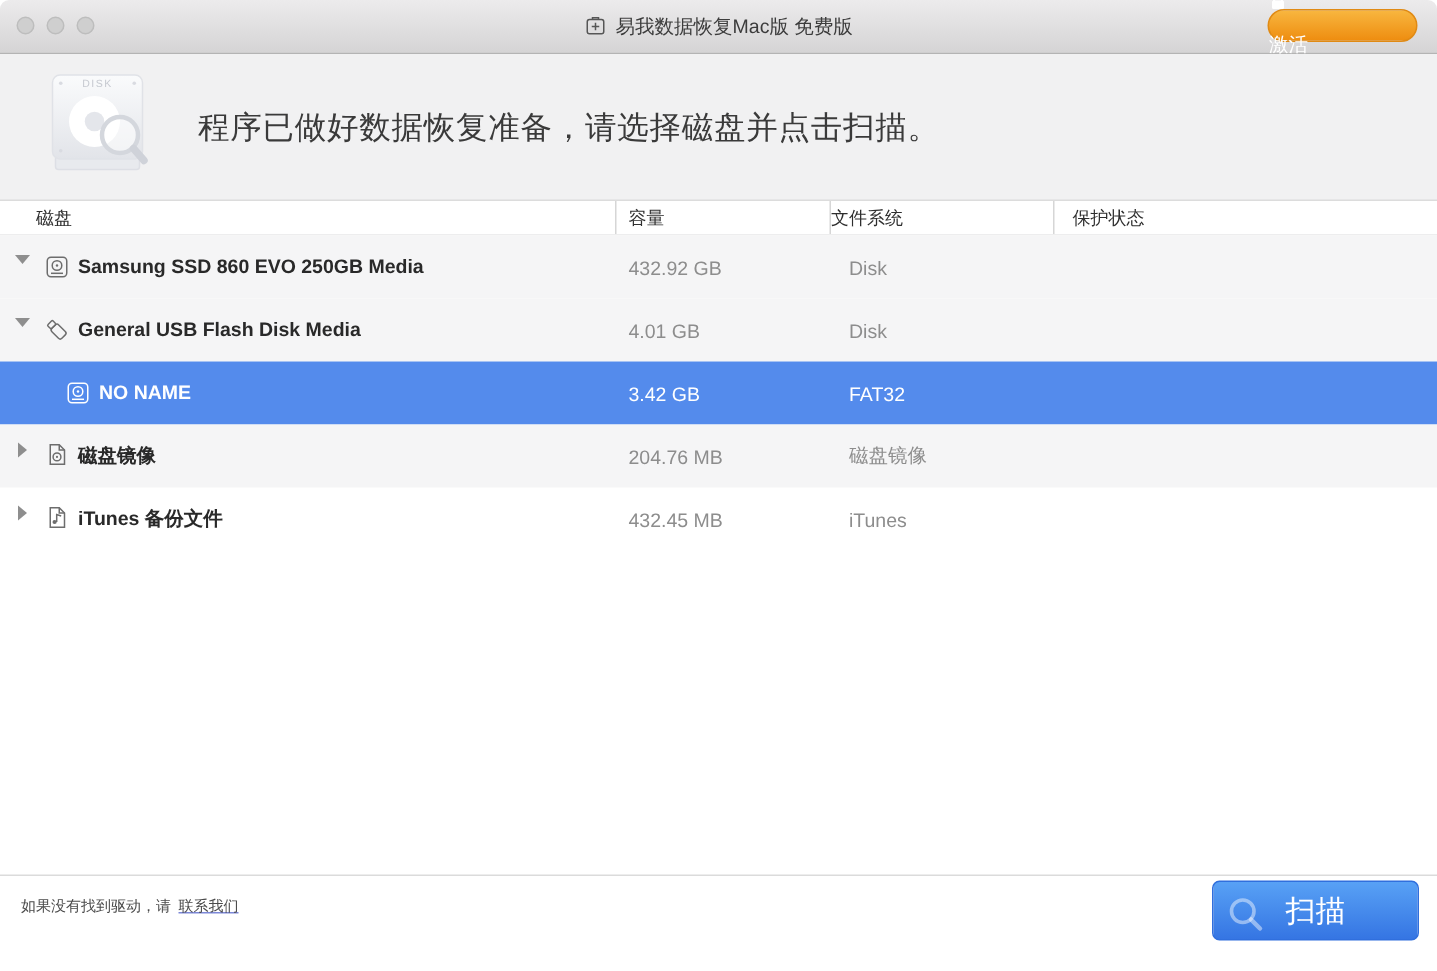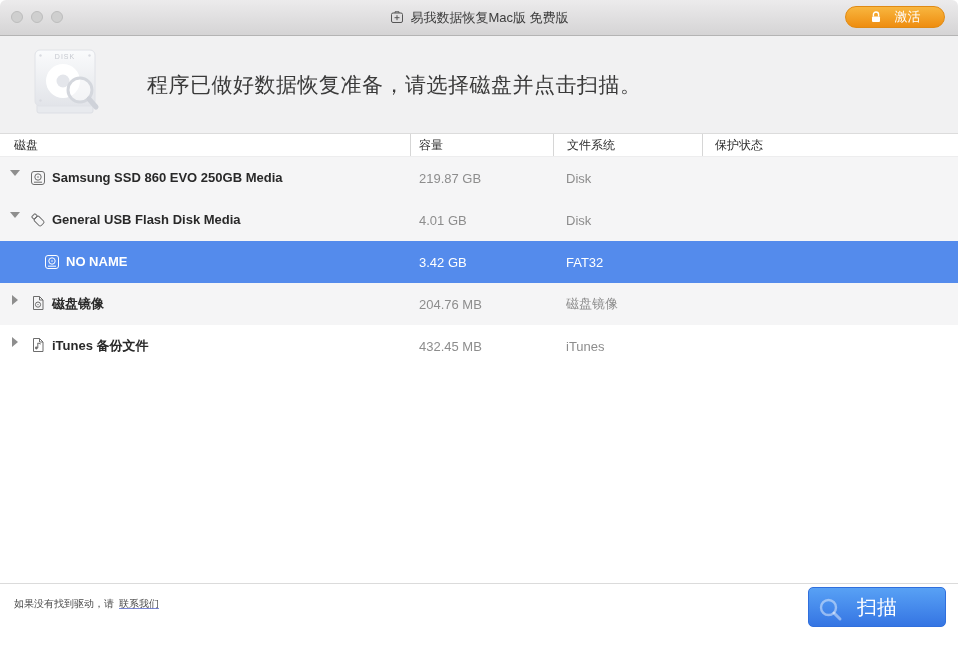--- a/index.html
+++ b/index.html
@@ -19,47 +19,47 @@
   }
   .traffic{position:absolute;left:11px;top:11px;display:flex;gap:8px;}
   .light{width:12px;height:12px;border-radius:50%;background:#cfcfcf;border:1px solid #bdbdbd;box-sizing:border-box;}
   .title-wrap{display:flex;align-items:flex-start;gap:5px;}
   .title-text{font-size:13px;color:#3c3c3c;}
   .activate-btn{
     position:absolute;right:13px;top:6px;
     width:100px;height:22px;border-radius:11px;
     background:linear-gradient(#f8b63f,#ee8d10);
     border:1px solid #e08a14;box-sizing:border-box;
-    display:flex;align-items:center;justify-content:center;gap:13px;
-    color:#fff;font-size:13px;cursor:pointer;
+    display:flex;justify-content:center;gap:13px;
+    color:#fff;font-size:13px;cursor:pointer;flex-direction:column;
   }
 
   
   .hero{
     height:98px;flex:0 0 98px;box-sizing:border-box;
     background:#f1f1f2;border-bottom:1px solid #dcdcdc;
     display:flex;align-items:center;padding-left:25px;
   }
   .hero-icon{position:relative;width:80px;height:74px;flex:0 0 80px;}
   .disk-badge{
     position:absolute;top:5px;left:0;width:80px;text-align:center;
     font-size:7px;letter-spacing:1px;color:#c6c9d0;
   }
-  .hero-msg{font-size:21px;color:#3a3a3a;font-weight:500;margin-left:42px;letter-spacing:0.5px;}
+  .hero-msg{font-size:21px;color:#3a3a3a;font-weight:500;margin-left:27px;letter-spacing:0.5px;}
 
   
   .thead{
     height:23px;flex:0 0 23px;box-sizing:border-box;
     background:#fff;border-bottom:1px solid #ededee;
     display:flex;align-items:center;font-size:12px;color:#2e2e2e;
   }
   .th{box-sizing:border-box;height:22px;display:flex;align-items:center;}
-  .th-name{width:410px;padding-left:14px;}
+  .th-name{width:410px;padding-left:24px;}
   .th-cap{width:143px;padding-left:8px;border-left:1px solid #d6d6d6;}
-  .th-fs{width:149px;padding-left:13px;border-left:1px solid #d6d6d6;}
+  .th-fs{width:149px;border-left:1px solid #d6d6d6;}
   .th-prot{flex:1;padding-left:12px;border-left:1px solid #d6d6d6;}
 
   .row{
     height:42px;flex:0 0 42px;display:flex;align-items:center;
     font-size:13px;cursor:default;
   }
   .row.alt{background:#f5f5f6;}
   .row.selected{background:#548bec;}
   .cell-name{width:410px;box-sizing:border-box;display:flex;align-items:flex-start;}
   .cell-cap{width:143px;box-sizing:border-box;padding-left:9px;}
@@ -169,21 +169,21 @@
       <span class="row-icon">
         <svg width="16" height="16" viewBox="0 0 16 16">
           <rect x="1.5" y="1.5" width="13" height="13" rx="2.5" fill="none" stroke="currentColor"></rect>
           <circle cx="8" cy="7" r="3.2" fill="none" stroke="currentColor"></circle>
           <circle cx="8" cy="7" r="0.8" fill="currentColor"></circle>
           <line x1="4" y1="12.2" x2="12" y2="12.2" stroke="currentColor"></line>
         </svg>
       </span>
       <span class="name">Samsung SSD 860 EVO 250GB Media</span>
     </div>
-    <div class="cell-cap val">219.87 GB</div>
+    <div class="cell-cap val">432.92 GB</div>
     <div class="cell-fs val">Disk</div>
     <div class="cell-prot val"></div>
   </div>
 
 
   <div class="row alt">
     <div class="cell-name">
       <span class="arrow">
           <span class="tri-down"></span>
         </span>

